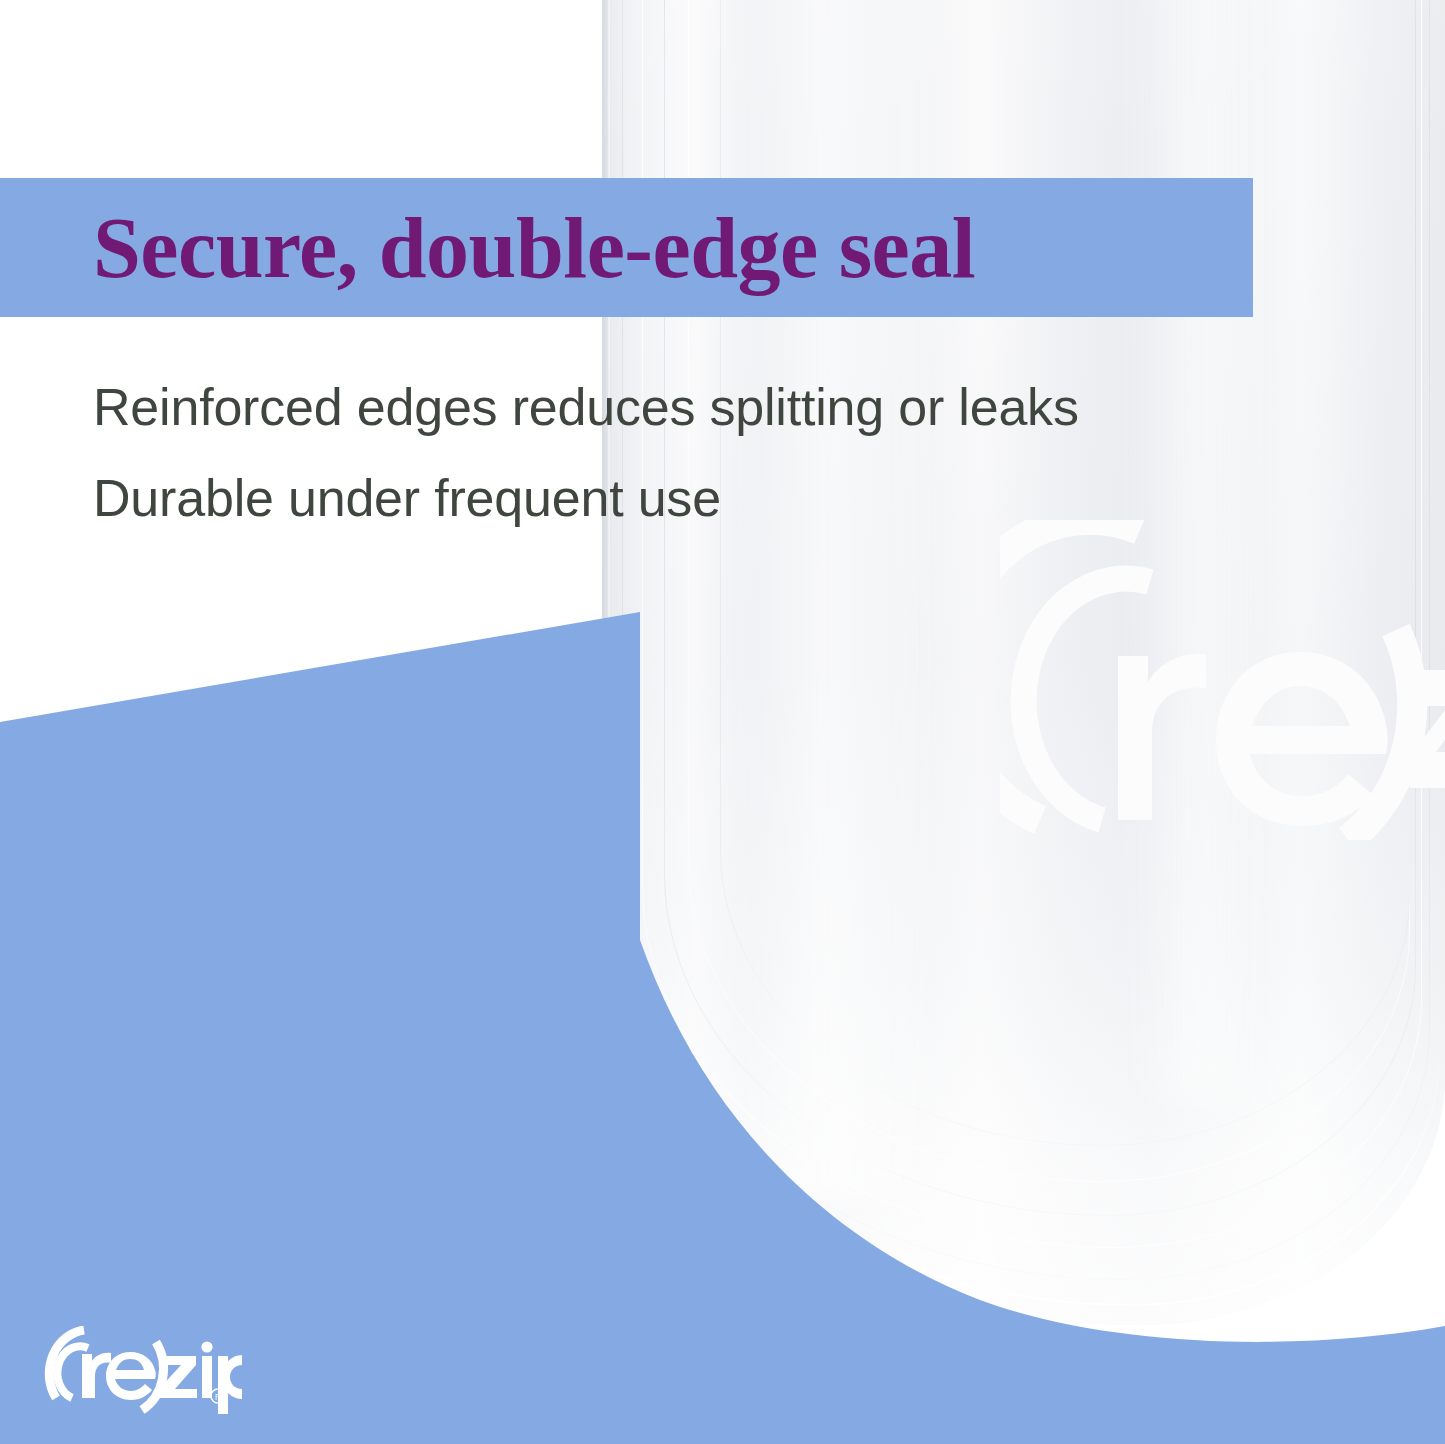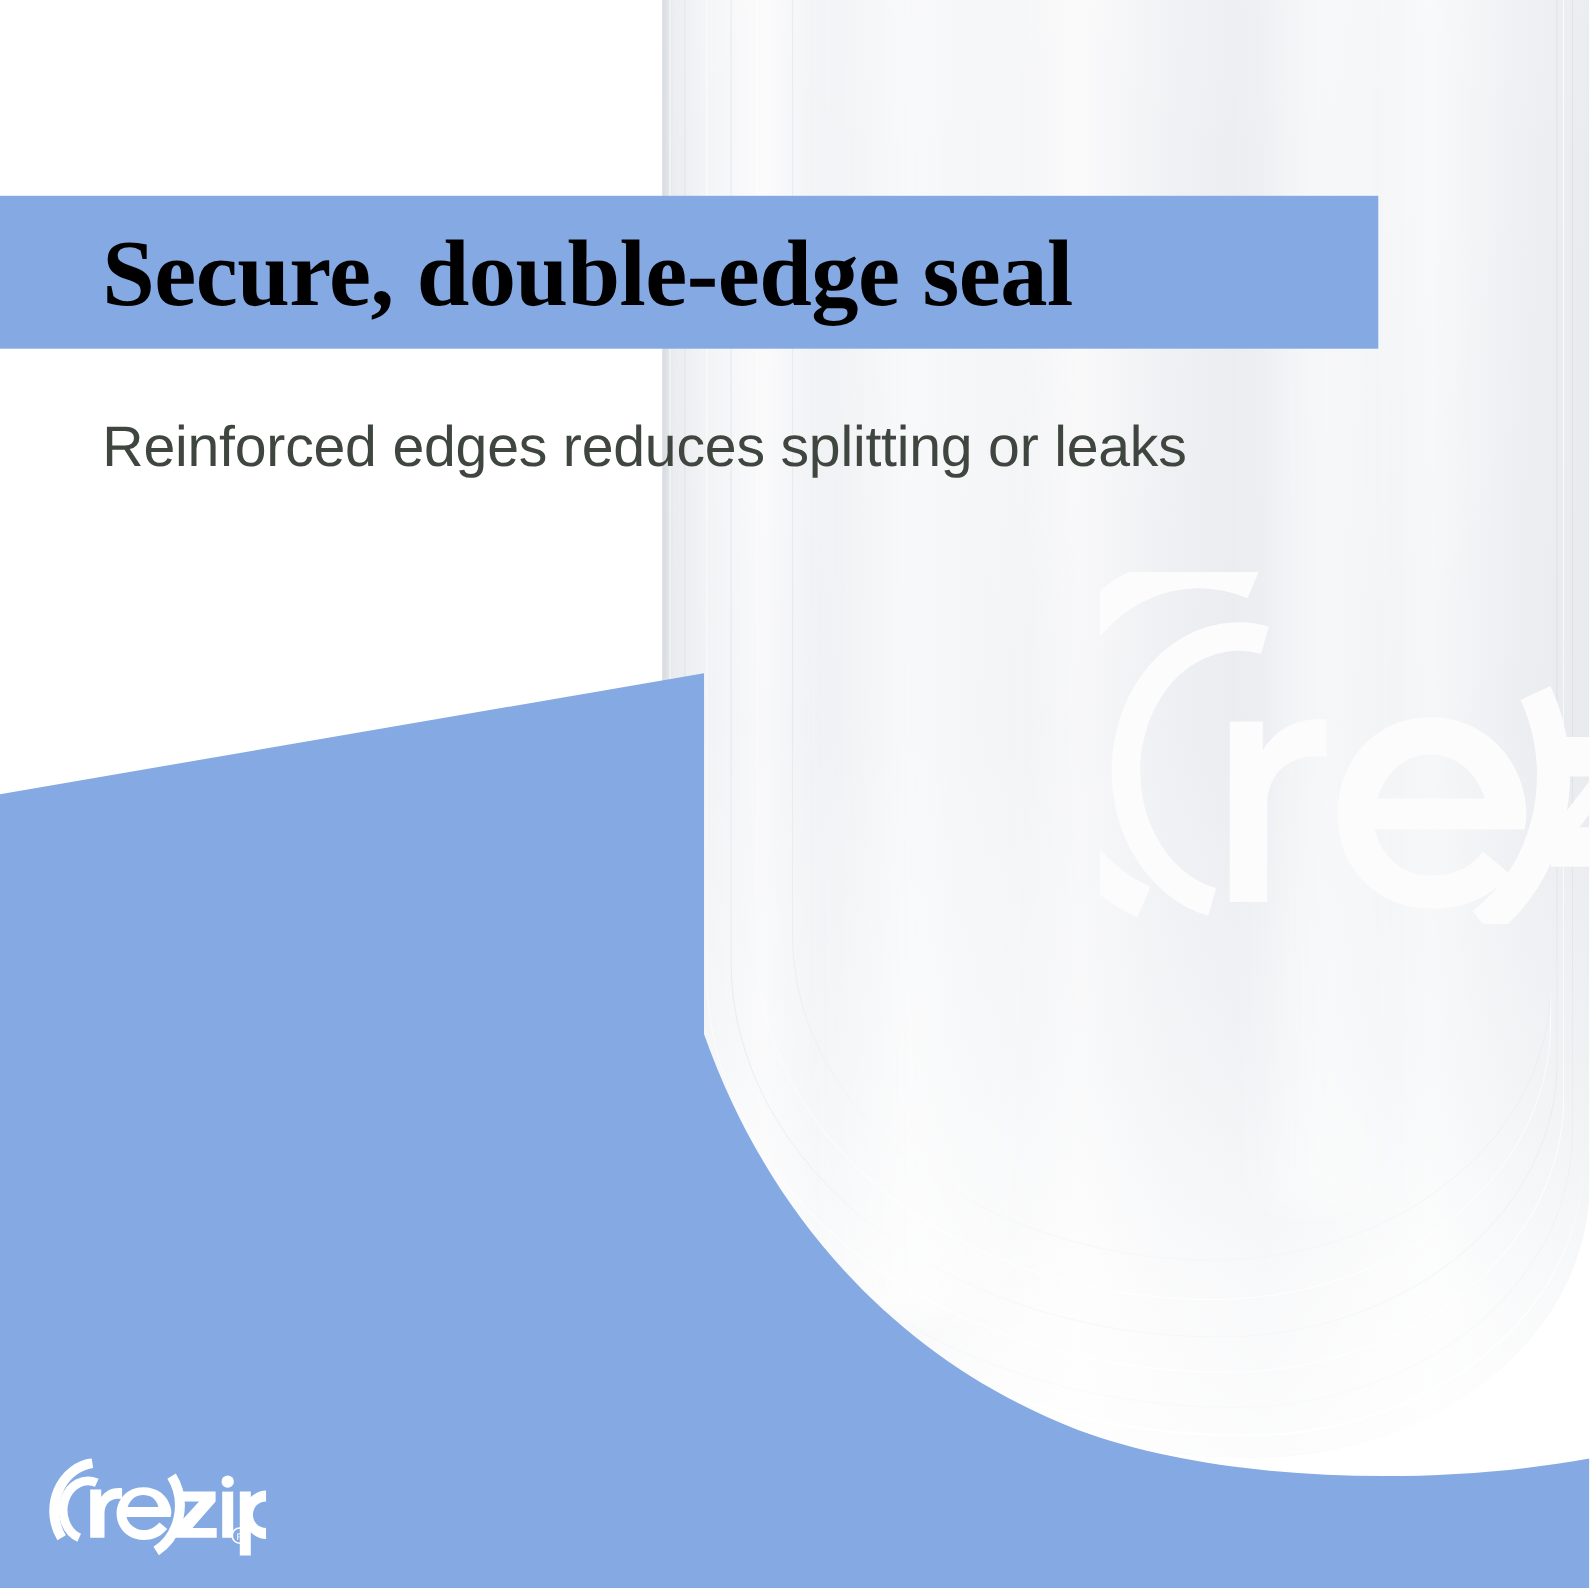--- a/index.html
+++ b/index.html
@@ -179,21 +179,21 @@
     top: 178px;
     width: 1253px;
     height: 139px;
     background: #85aae3;
     display: flex;
     align-items: center;
   }
   .banner-title {
     margin: 0;
     padding-left: 93px;
-    color: #000000;
+    color: #701a75;
     font-family: "Liberation Serif", "DejaVu Serif", serif;
     font-weight: 700;
     font-size: 86px;
     line-height: 1;
     letter-spacing: -0.5px;
     white-space: nowrap;
   }
 
   
   .body-copy {
@@ -288,20 +288,21 @@
                L 1445 1444 Z" fill="#85aae3"></path>
     </svg>
   </div>
 
   <div class="banner">
     <h1 class="banner-title">Secure, double-edge seal</h1>
   </div>
 
   <div class="body-copy">
     <p class="body-line">Reinforced edges reduces splitting or leaks</p>
+    <p class="body-line">Durable under frequent use</p>
   </div>
 
   <div class="logo">
     <svg viewBox="0 0 200 90" xmlns="http://www.w3.org/2000/svg" aria-hidden="true">
 
       <g fill="none" stroke="#ffffff" stroke-linecap="butt">
         <path d="M 14 72 A 40 44 0 0 1 42 4" stroke-width="9"></path>
         <path d="M 30 72 A 22 26 0 0 1 46 22" stroke-width="8"></path>
       </g>
 

